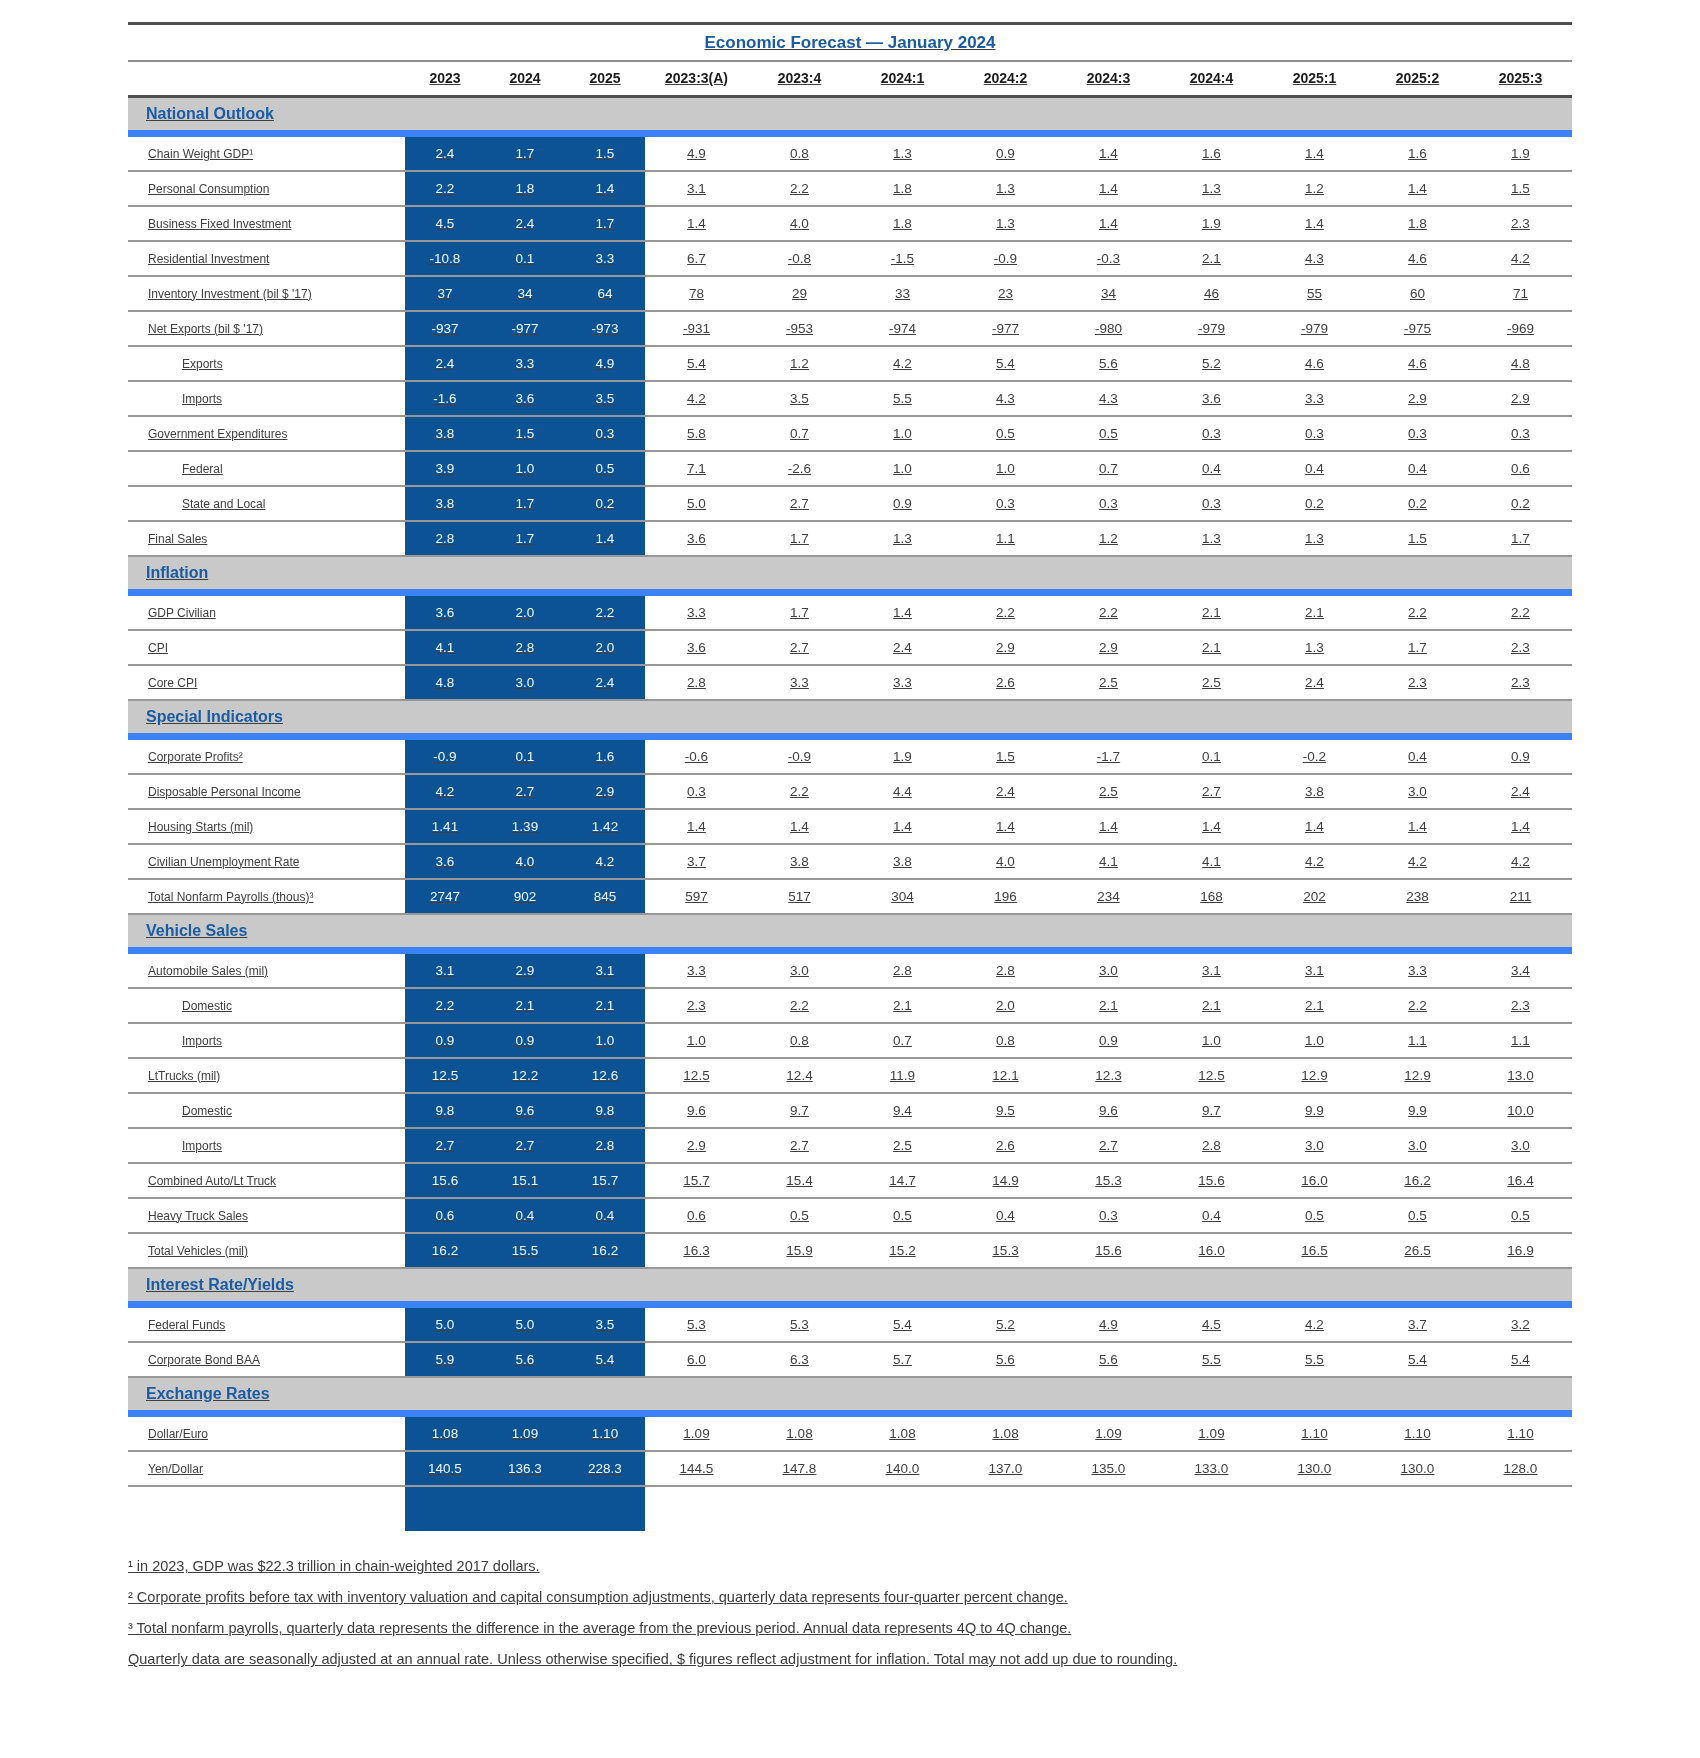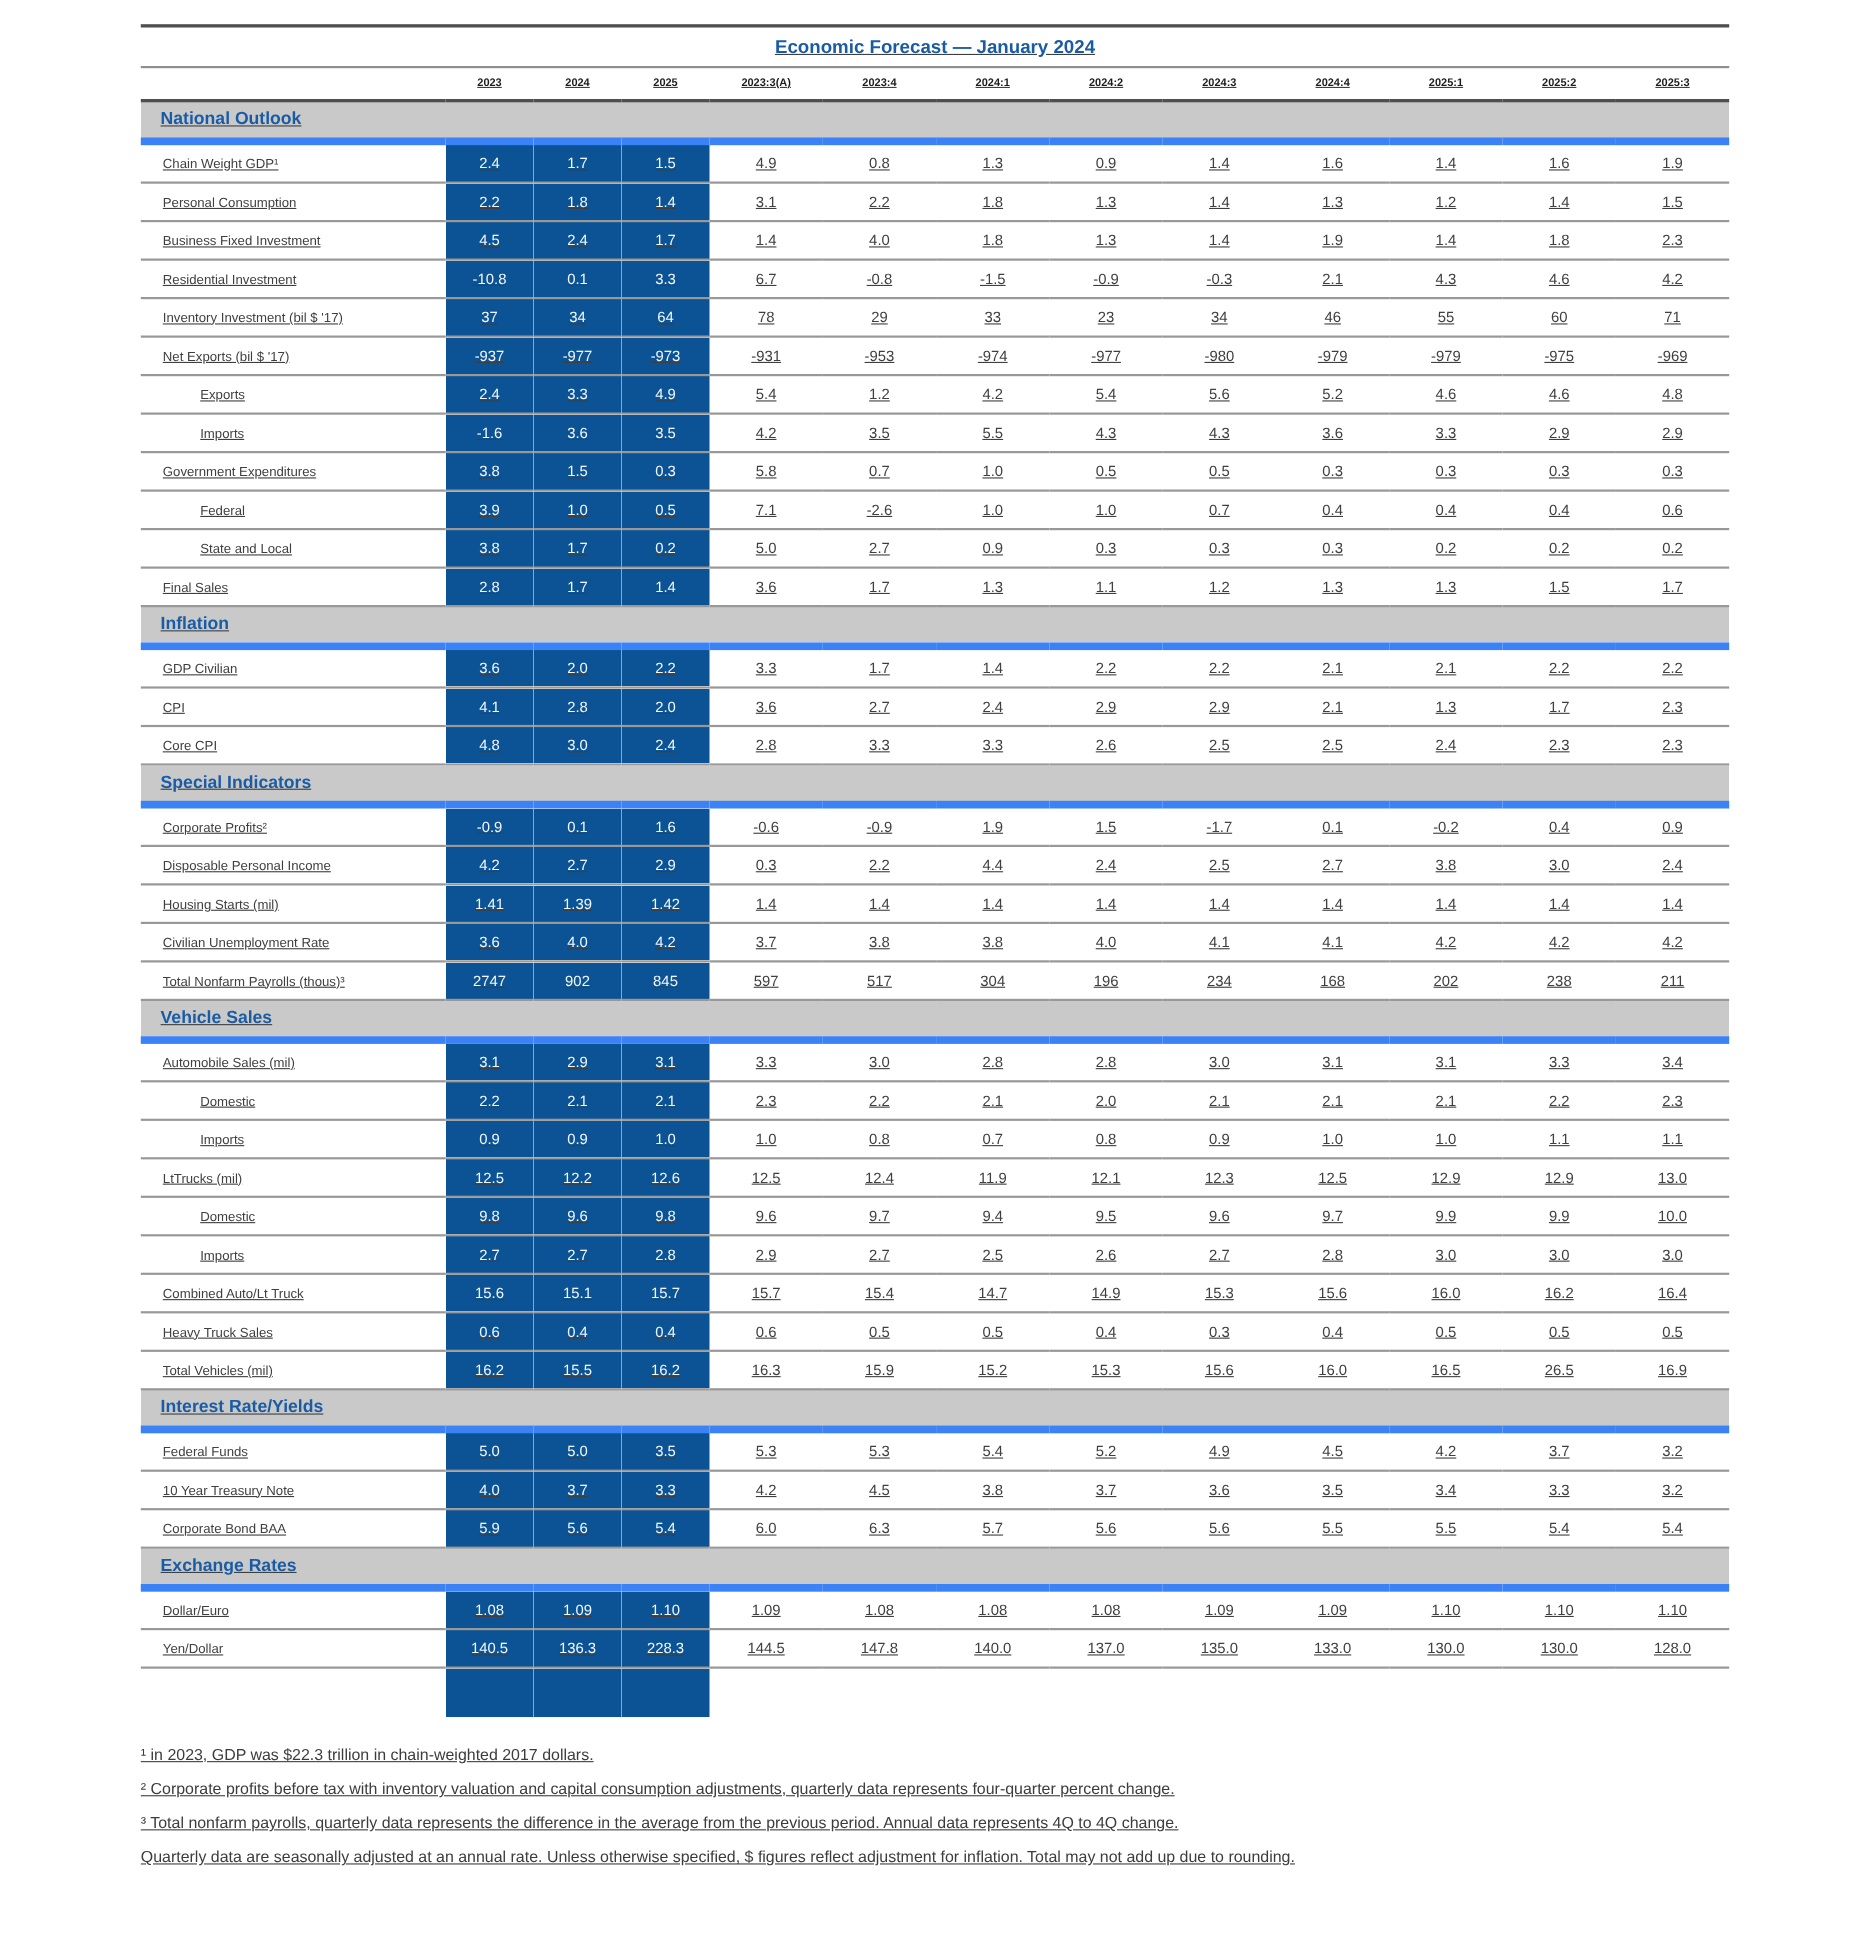--- a/index.html
+++ b/index.html
@@ -23,21 +23,21 @@
     text-align:center;
     color:var(--heading-blue);
     font-weight:bold;
     font-size:17px;
     padding:8px 0 7px;
   }
   table{width:100%;border-collapse:collapse;table-layout:fixed;}
   col.c-label{width:277px;}
   col.c-annual{width:80px;}
   thead th{
-    font-size:10px;font-weight:bold;color:#1C1C1C;
+    font-size:14px;font-weight:bold;color:#1C1C1C;
     text-align:center;padding:8px 0 9px;
     border-bottom:3px solid var(--dark-line);
   }
   tbody td{
     height:31px;
     font-size:13.5px;
     text-align:center;
     color:var(--text-gray);
     border-bottom:2px solid var(--line-gray);
     overflow:hidden;white-space:nowrap;
@@ -559,35 +559,20 @@
           <td class="num">5.3</td>
           <td class="num">5.4</td>
           <td class="num">5.2</td>
           <td class="num">4.9</td>
           <td class="num">4.5</td>
           <td class="num">4.2</td>
           <td class="num">3.7</td>
           <td class="num">3.2</td>
         </tr>
         <tr>
-          <td class="lbl">10 Year Treasury Note</td>
-          <td class="blue num">4.0</td>
-          <td class="blue num">3.7</td>
-          <td class="blue num">3.3</td>
-          <td class="num">4.2</td>
-          <td class="num">4.5</td>
-          <td class="num">3.8</td>
-          <td class="num">3.7</td>
-          <td class="num">3.6</td>
-          <td class="num">3.5</td>
-          <td class="num">3.4</td>
-          <td class="num">3.3</td>
-          <td class="num">3.2</td>
-        </tr>
-        <tr>
           <td class="lbl">Corporate Bond BAA</td>
           <td class="blue num">5.9</td>
           <td class="blue num">5.6</td>
           <td class="blue num">5.4</td>
           <td class="num">6.0</td>
           <td class="num">6.3</td>
           <td class="num">5.7</td>
           <td class="num">5.6</td>
           <td class="num">5.6</td>
           <td class="num">5.5</td>

